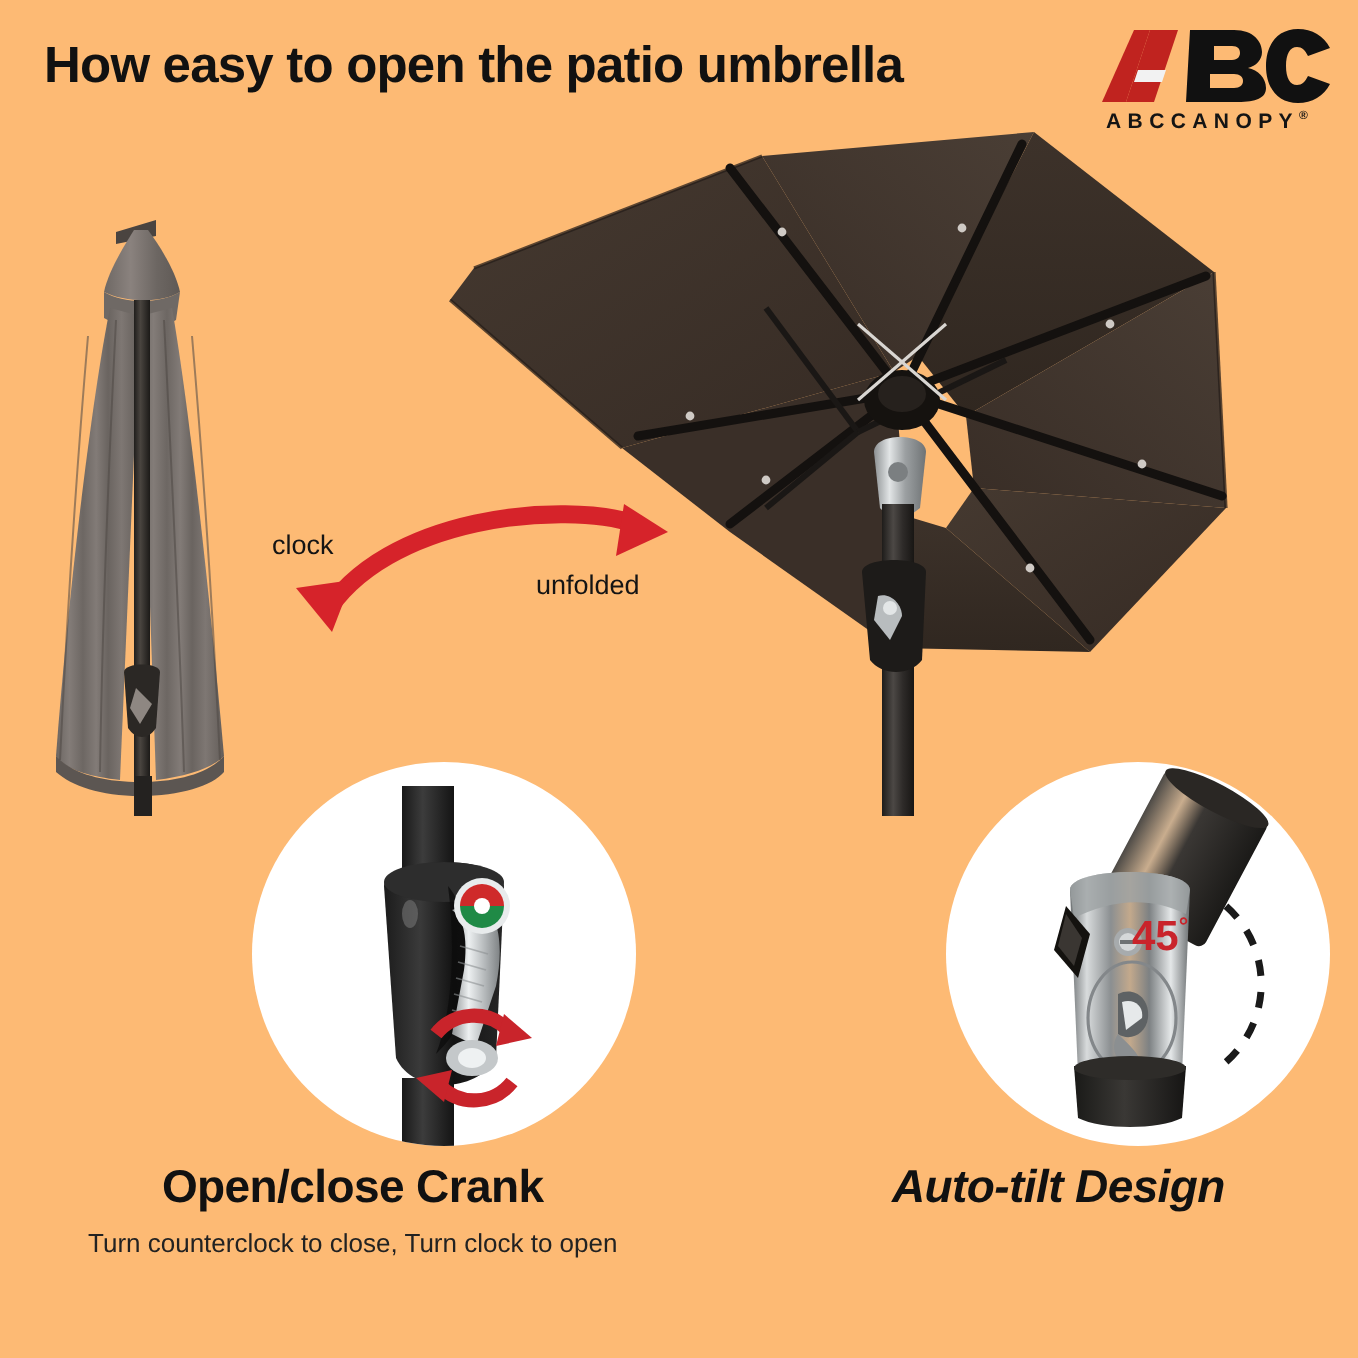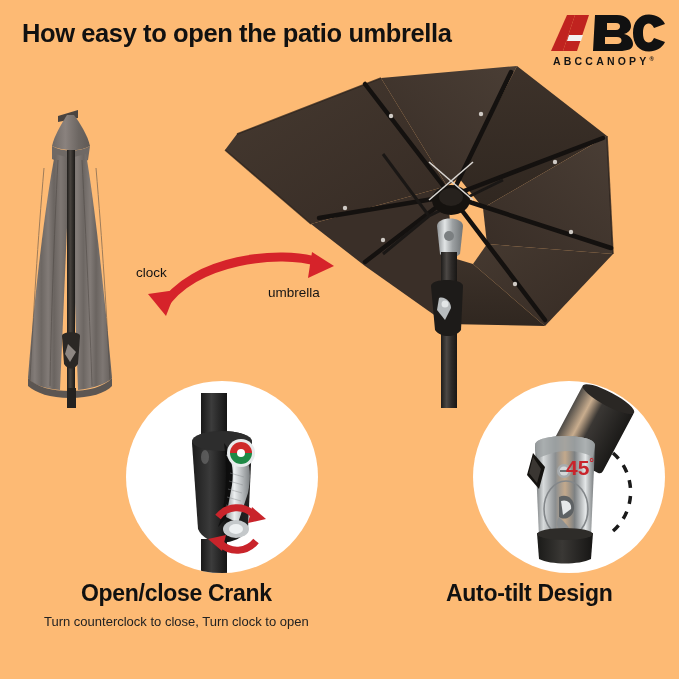--- a/index.html
+++ b/index.html
@@ -94,21 +94,21 @@
     border-radius: 50%;
     background: #ffffff;
     overflow: hidden;
   }
   #circle-left { left: 126px; top: 381px; }
   #circle-right { left: 473px; top: 381px; }
 
   
   .caption-block { position: absolute; }
   #caption-left { left: 44px; top: 580px; }
-  #caption-right { left: 446px; top: 580px; }
+  #caption-right { left: 446px; top: 580px; font-style: italic; }
   .caption-title {
     font-size: 23px;
     font-weight: bold;
     color: #111111;
     letter-spacing: -0.3px;
     white-space: nowrap;
     margin: 0;
     text-align: center;
   }
   .caption-sub {
@@ -300,21 +300,21 @@
     </svg>
   </div>
 
   <svg id="arrow-svg" viewBox="0 0 200 70">
     <path d="M22 58 C52 8 142 0 178 12" stroke="#d6232a" stroke-width="9" fill="none" stroke-linecap="butt"></path>
     <polygon points="26,66 8,44 36,40" fill="#d6232a"></polygon>
     <polygon points="172,2 194,16 168,28" fill="#d6232a"></polygon>
   </svg>
 
   <div class="arrow-label" id="label-folded">clock</div>
-  <div class="arrow-label" id="label-unfolded">umbrella</div>
+  <div class="arrow-label" id="label-unfolded">unfolded</div>
 
   <div class="detail-circle" id="circle-left">
     <svg width="192" height="192" viewBox="0 0 192 192">
       <defs>
         <linearGradient id="crankBody" x1="0" y1="0" x2="1" y2="0">
           <stop offset="0%" stop-color="#1c1c1c"></stop>
           <stop offset="30%" stop-color="#3a3a3a"></stop>
           <stop offset="58%" stop-color="#121212"></stop>
           <stop offset="100%" stop-color="#262626"></stop>
         </linearGradient>

